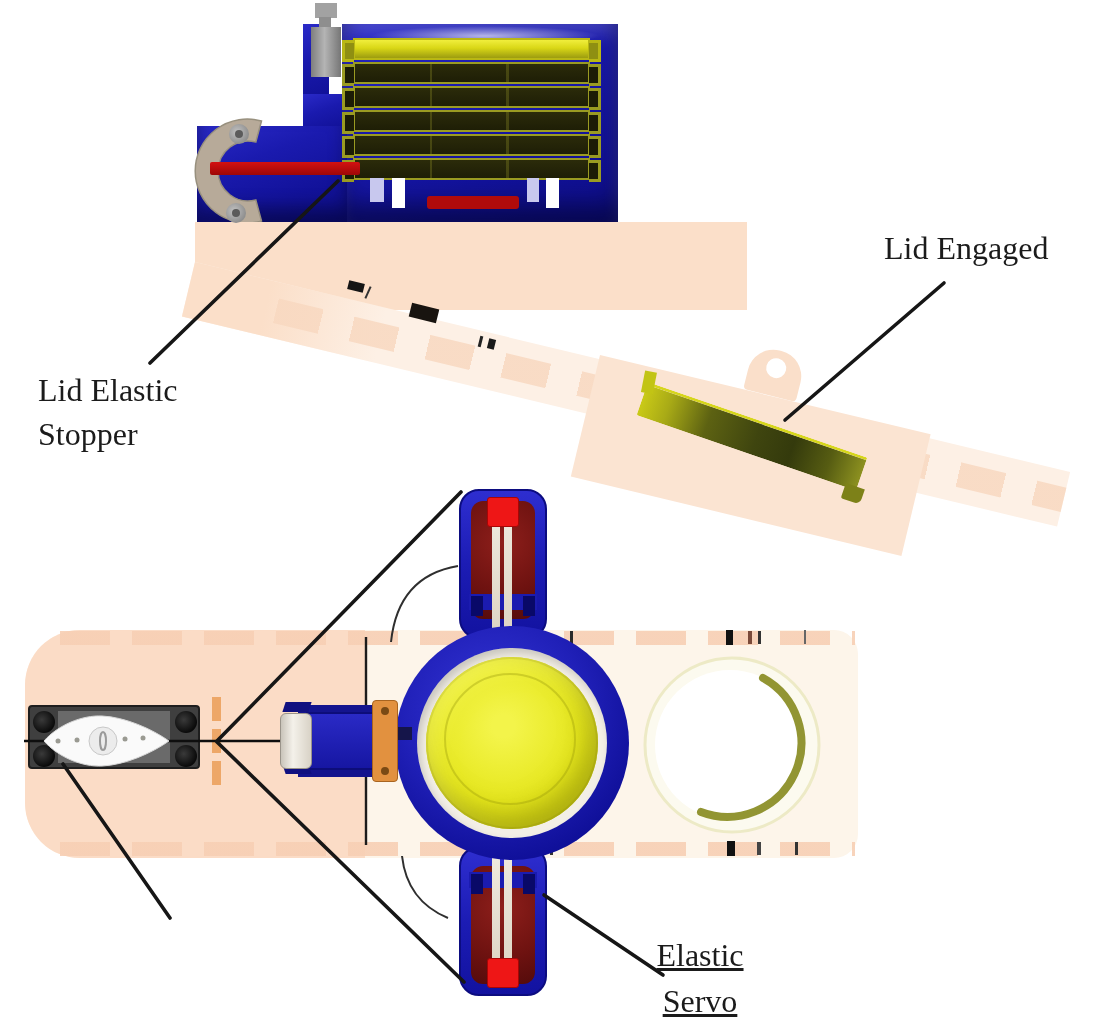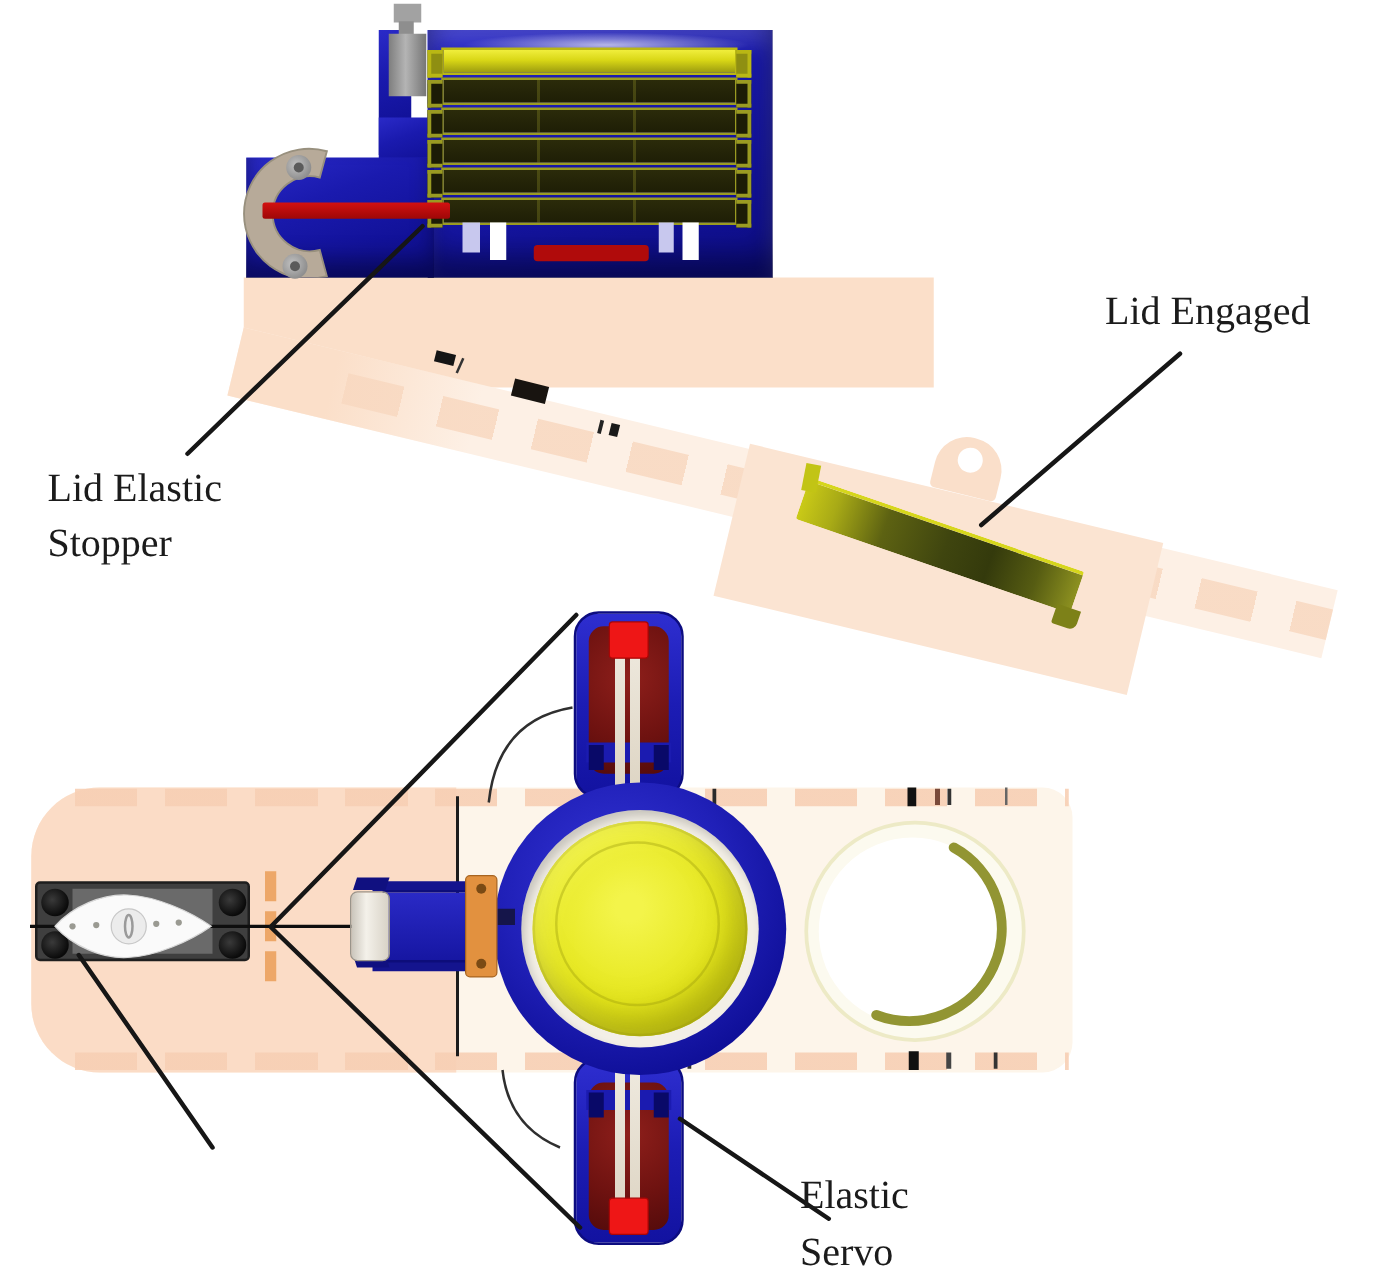--- a/index.html
+++ b/index.html
@@ -286,18 +286,18 @@
       <line x1="63" y1="764" x2="170" y2="918"></line>
       <line x1="544" y1="895" x2="663" y2="975"></line>
     </g>
   </svg>
 
   <div class="lbl" style="left:38px;top:368px;">
     <div>Lid Elastic</div>
     <div>Stopper</div>
   </div>
   <div class="lbl" style="left:884px;top:226px;">Lid Engaged</div>
-  <div class="lbl" style="left:640px;top:932px;width:160px;line-height:46px;">
+  <div class="lbl" style="left:620px;top:932px;width:160px;text-align:center;line-height:46px;text-decoration:underline;">
     <div>Elastic</div>
     <div>Servo</div>
   </div>
 
 </div>
 
 </body></html>

